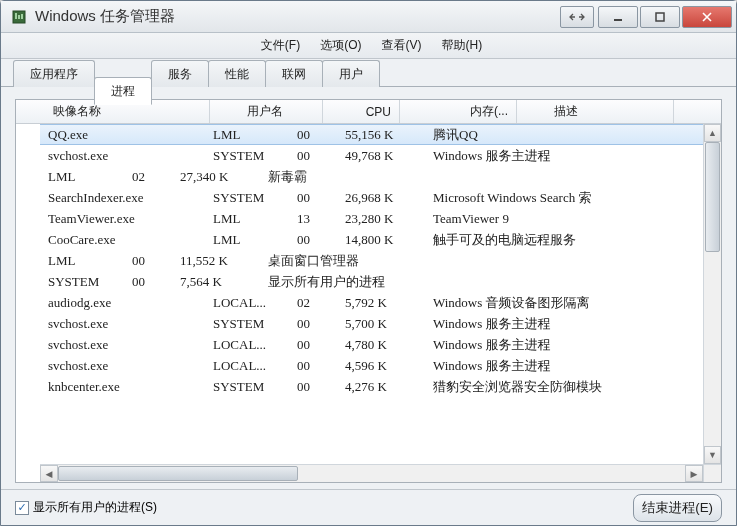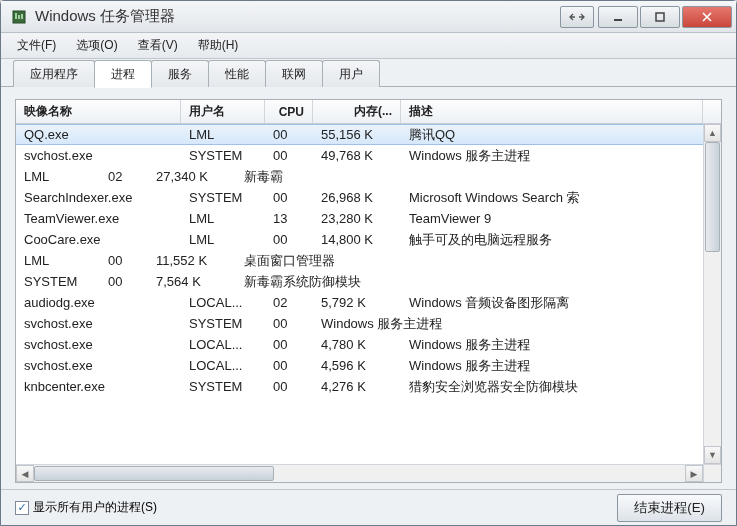--- a/index.html
+++ b/index.html
@@ -81,20 +81,21 @@
       margin-right: 2px;
       border-radius: 2px;
     }
     .menubar {
       height: 26px;
       background: linear-gradient(to bottom, #f2f4f6, #e6eaee);
       border-bottom: 1px solid #c0c6cc;
       display: flex;
       align-items: center;
       padding-left: 6px;
+      justify-content: center;
     }
     .menu-item {
       padding: 4px 10px;
       color: #222;
       cursor: pointer;
     }
     .tabbar {
       height: 28px;
       background: #eef1f4;
       display: flex;
@@ -112,21 +113,21 @@
       color: #222;
       cursor: pointer;
       border-radius: 3px 3px 0 0;
       position: relative;
       top: 1px;
     }
     .tab.active {
       background: #fff;
       border-bottom: 1px solid #fff;
       z-index: 2;
-      top: 1px;
+      top: 18px;
     }
     .content {
       flex: 1;
       padding: 12px 14px 6px 14px;
       background: #eef1f4;
       display: flex;
       flex-direction: column;
       overflow: hidden;
     }
     .table-wrap {
@@ -141,39 +142,41 @@
     .table-head {
       display: flex;
       background: linear-gradient(to bottom, #fdfdfe, #edf1f5);
       border-bottom: 1px solid #c8ced4;
       height: 24px;
     }
     .th {
       padding: 2px 8px;
       border-right: 1px solid #d0d6dc;
       color: #222;
-      font-weight: bold;
+      font-weight: normal;
       display: flex;
       align-items: center;
       overflow: hidden;
       white-space: nowrap;
+      margin-left: 29px;
     }
     .col-name { width: 165px; }
     .col-user { width: 84px; }
     .col-cpu  { width: 48px; justify-content: flex-end; }
     .col-mem  { width: 88px; justify-content: flex-end; }
     .col-desc { flex: 1; }
     .col-scroll { width: 18px; border-right: none; }
 
     .table-body {
       flex: 1;
       overflow: hidden;
       position: relative;
-      font-family: Liberation Sans, sans-serif;
+      font-family: Liberation Serif, serif;
       font-size: 13px;
+      margin-left: 24px;
     }
     .table-rows {
       position: absolute;
       top: 0; left: 0; right: 18px; bottom: 18px;
       overflow: hidden;
     }
     .tr {
       display: flex;
       height: 21px;
       align-items: center;
@@ -280,24 +283,24 @@
       background: #fff;
       display: inline-flex;
       align-items: center;
       justify-content: center;
       color: #2a6ab0;
       font-size: 11px;
       line-height: 1;
     }
     .spacer { flex: 1; }
     .button {
-      padding: 4px 16px;
+      padding: 4px 8px;
       border: 1px solid #8a96a2;
       background: linear-gradient(to bottom, #f8fafc, #dde3e9);
-      border-radius: 2px;
+      border-radius: 8px;
       cursor: pointer;
       color: #222;
     }
   </style>
 </head>
 <body>
 
 <div class="window">
 
   <div class="titlebar">
@@ -407,33 +410,34 @@
             <div class="tr">
               <div class="td col-user">LML</div>
               <div class="td col-cpu">00</div>
               <div class="td col-mem">11,552 K</div>
               <div class="td col-desc">桌面窗口管理器</div>
             </div>
             <div class="tr">
               <div class="td col-user">SYSTEM</div>
               <div class="td col-cpu">00</div>
               <div class="td col-mem">7,564 K</div>
-              <div class="td col-desc">新毒霸系统防御模块</div>
+              <div class="td col-desc">显示所有用户的进程</div>
             </div>
             <div class="tr">
               <div class="td col-name">audiodg.exe</div>
               <div class="td col-user">LOCAL...</div>
               <div class="td col-cpu">02</div>
               <div class="td col-mem">5,792 K</div>
               <div class="td col-desc">Windows 音频设备图形隔离</div>
             </div>
             <div class="tr">
               <div class="td col-name">svchost.exe</div>
               <div class="td col-user">SYSTEM</div>
               <div class="td col-cpu">00</div>
+              <div class="td col-mem">5,700 K</div>
               <div class="td col-desc">Windows 服务主进程</div>
             </div>
             <div class="tr">
               <div class="td col-name">svchost.exe</div>
               <div class="td col-user">LOCAL...</div>
               <div class="td col-cpu">00</div>
               <div class="td col-mem">4,780 K</div>
               <div class="td col-desc">Windows 服务主进程</div>
             </div>
             <div class="tr">

